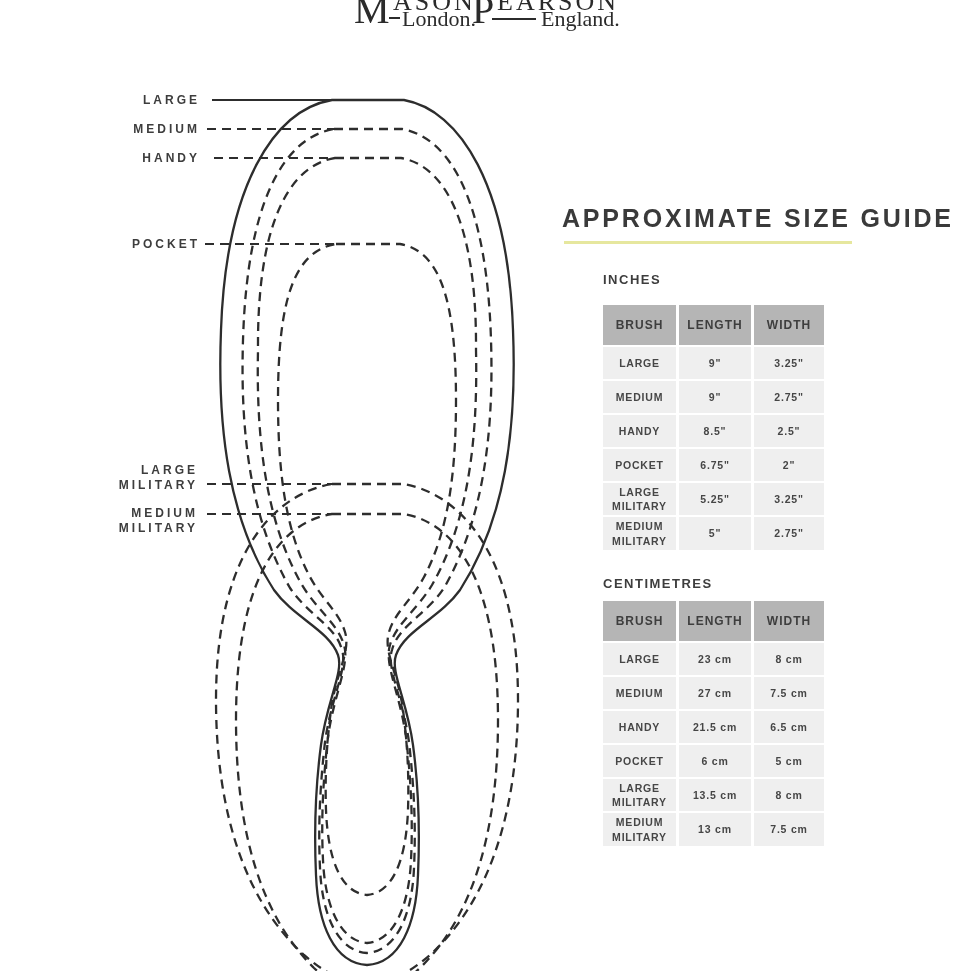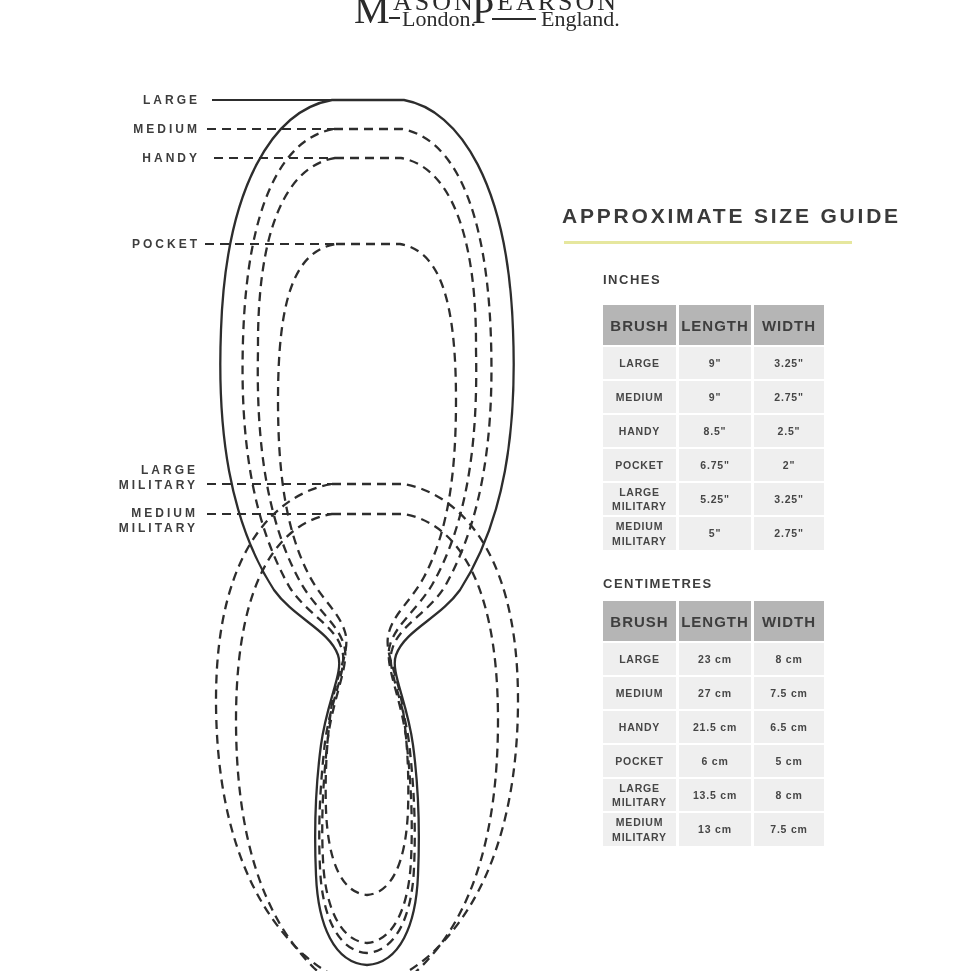--- a/index.html
+++ b/index.html
@@ -13,34 +13,34 @@
   .logo-caps{font-size:26px;letter-spacing:3px;top:-13px;}
   .logo-word{font-size:22px;top:6px;}
   .logo-rule{position:absolute;background:#2b2b2b;height:2px;}
   
   .dlabel{
     position:absolute;text-align:right;font-size:12px;font-weight:700;
     letter-spacing:3px;color:#3d3d3d;line-height:15px;white-space:nowrap;
   }
   
   .guide-title{
-    position:absolute;left:562px;top:204px;font-size:21px;font-weight:700;
+    position:absolute;left:562px;top:204px;font-size:25px;font-weight:700;
     letter-spacing:2.8px;color:#3a3a3a;white-space:nowrap;
   }
   .guide-rule{position:absolute;left:564px;top:241px;width:288px;height:3px;}
   .section-label{
     position:absolute;left:603px;font-size:13px;font-weight:700;
     letter-spacing:1.5px;color:#3d3d3d;
   }
   .size-grid{
     position:absolute;left:603px;width:221px;
     display:grid;grid-template-columns:73px 72px 70px;gap:2px 3px;
   }
   .th{
-    background:#b5b5b5;color:#3e3e3e;font-weight:700;font-size:15px;
+    background:#b5b5b5;color:#3e3e3e;font-weight:700;font-size:12px;
     letter-spacing:1px;display:flex;align-items:center;justify-content:center;
     height:40px;text-align:center;
   }
   .td{
     background:#efefef;color:#464646;font-weight:700;font-size:10.5px;
     letter-spacing:0.8px;display:flex;align-items:center;justify-content:center;
     text-align:center;min-height:28px;padding:2px;line-height:1.35;
   }
   svg{position:absolute;left:0;top:0;}
 </style>

